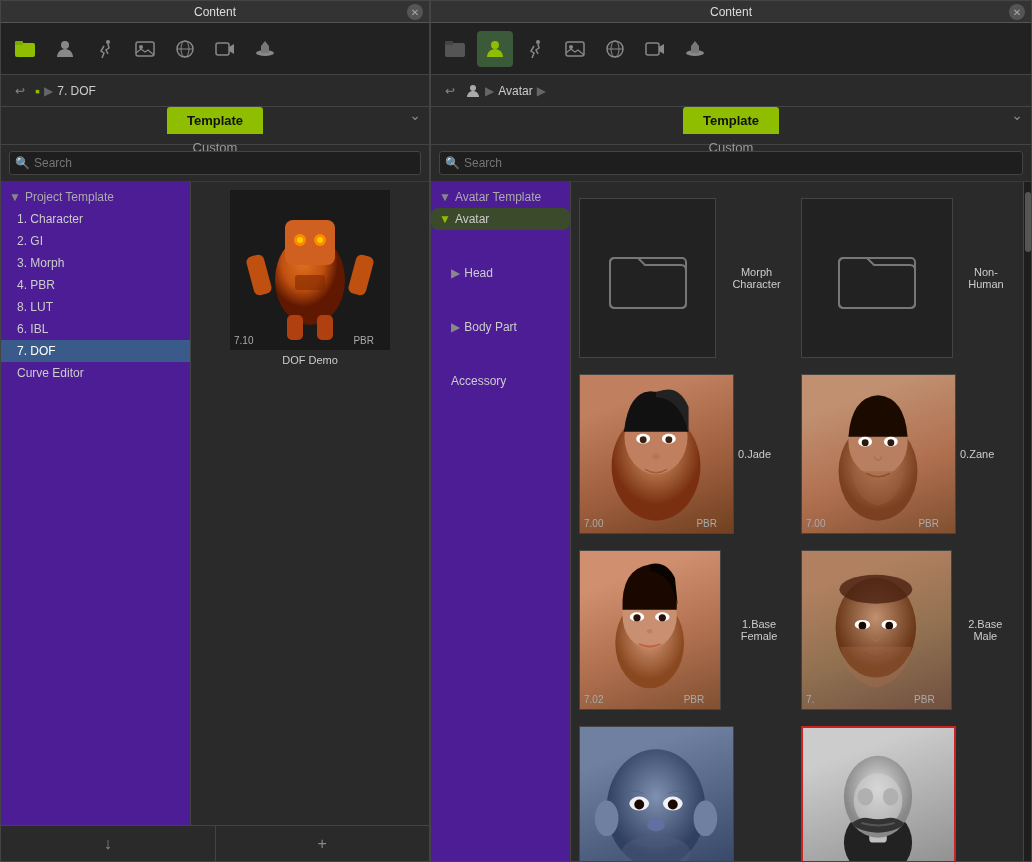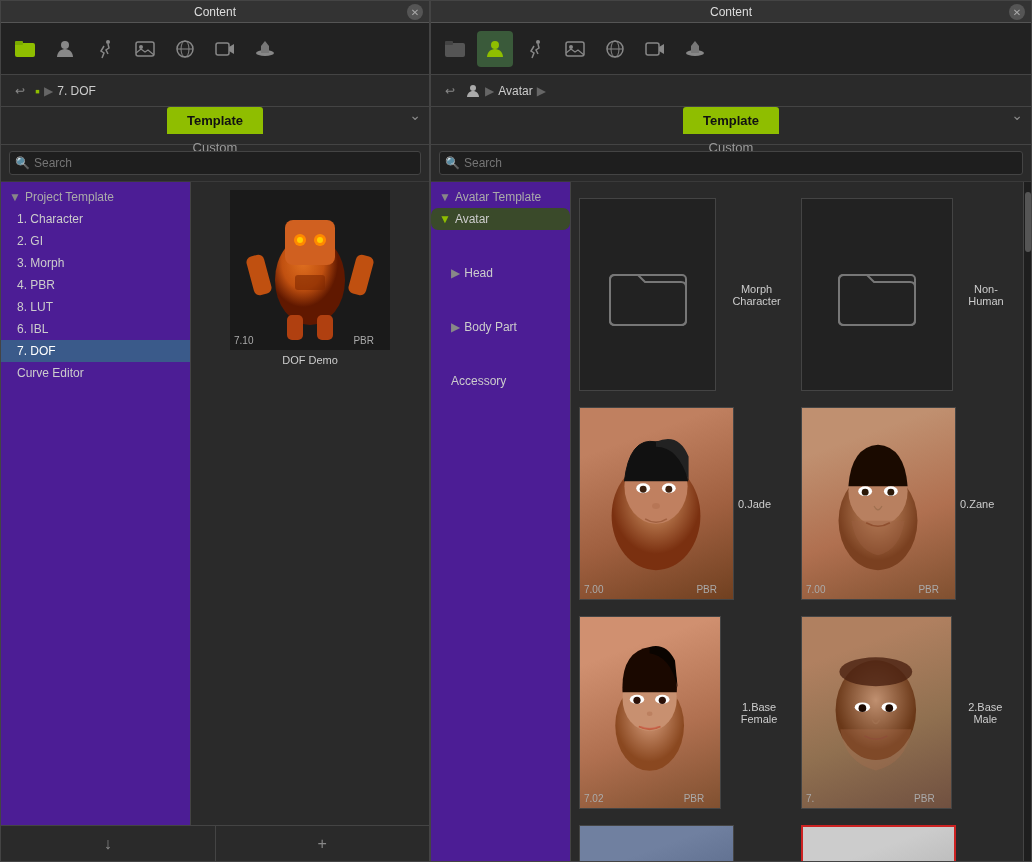--- a/index.html
+++ b/index.html
@@ -307,21 +307,21 @@
     }
     .grid-card {
       display: flex;
       flex-direction: row;
       align-items: center;
       gap: 4px;
       margin-top: 8px;
     }
     .grid-thumb {
       width: 155px;
-      height: 193px;
+      height: 160px;
       background: #222;
       border: 1px solid #444;
       display: flex;
       align-items: center;
       justify-content: center;
       position: relative;
       overflow: hidden;
     }
     .grid-thumb.selected-card {
       border: 2px solid #cc2222;

